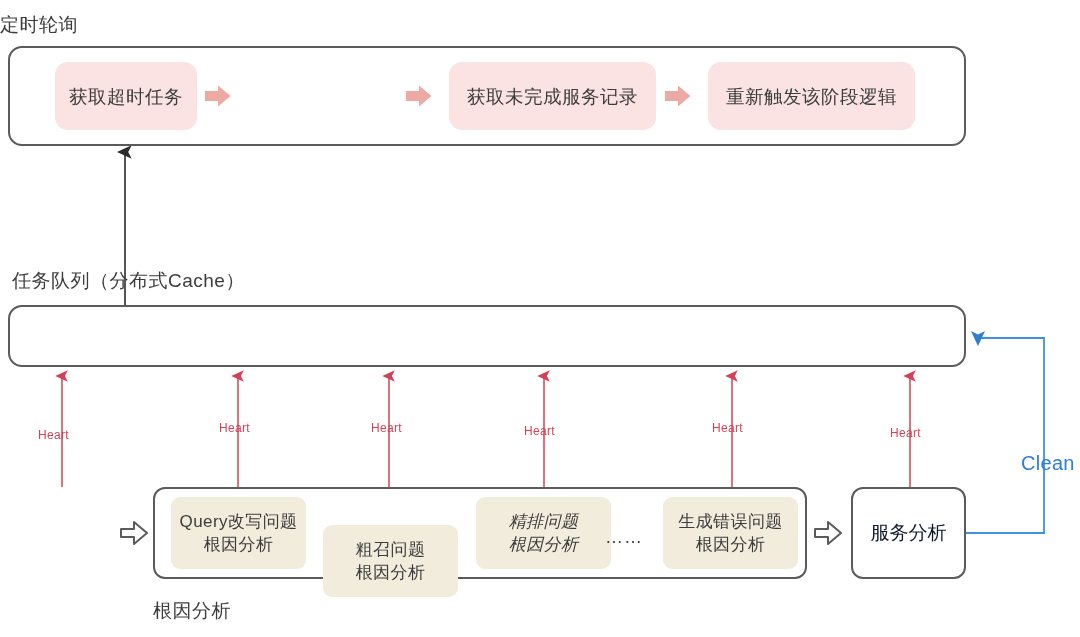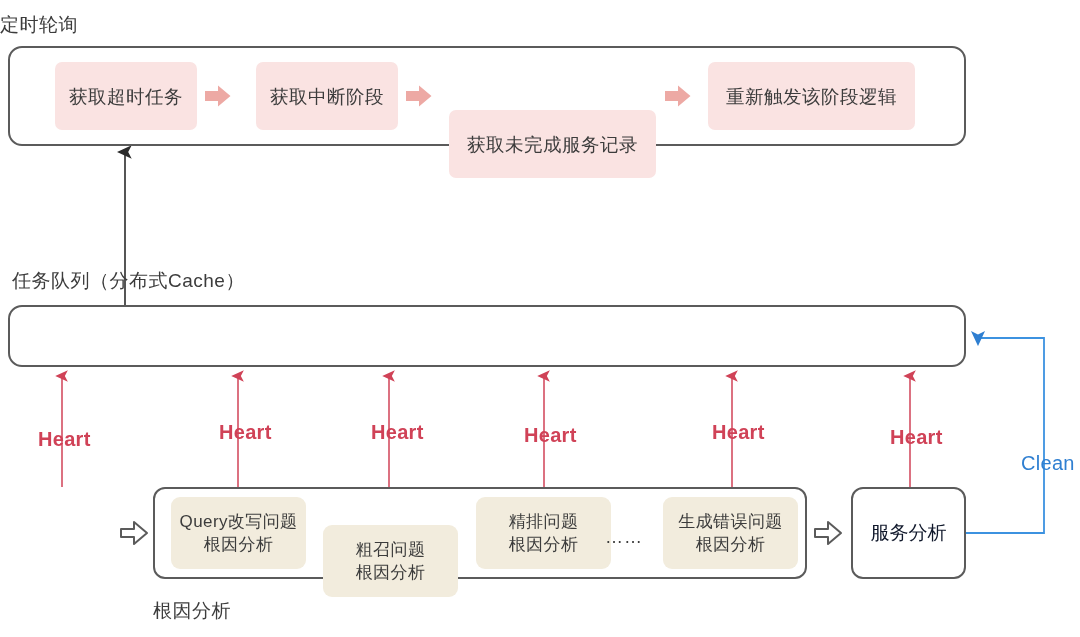--- a/index.html
+++ b/index.html
@@ -38,21 +38,21 @@
     border: 2.5px solid #5b5b5b;
     border-radius: 14px;
     background: #ffffff;
     box-sizing: border-box;
   }
   .poll-step {
     position: absolute;
     top: 62px;
     height: 68px;
     background: #fae3e2;
-    border-radius: 7px;
+    border-radius: 13px;
     display: flex;
     align-items: center;
     justify-content: center;
     font-size: 18.5px;
     color: #3c3c3c;
     letter-spacing: 0.5px;
     white-space: nowrap;
     box-sizing: border-box;
   }
   .pink-arrow {
@@ -150,25 +150,24 @@
   .block-arrow {
     position: absolute;
     top: 518px;
     width: 30px;
     height: 30px;
   }
 
   
   .heart-label {
     position: absolute;
-    font-size: 20px;
+    font-size: 12px;
     color: #d04257;
     white-space: nowrap;
     letter-spacing: 0.3px;
-    font-weight: bold;
   }
 
   
   #clean-label {
     position: absolute;
     left: 1021px;
     top: 452px;
     font-size: 20px;
     color: #2f7fd1;
     white-space: nowrap;
@@ -236,29 +235,28 @@
   <div id="poll-container"></div>
 
   <div class="poll-step" style="left:55px; width:142px;">获取超时任务</div>
 
   <div class="pink-arrow" style="left:205px;">
     <svg width="26" height="22" viewBox="0 0 26 22">
       <path d="M0,6 L13,6 L13,0.5 L25.5,11 L13,21.5 L13,16 L0,16 Z" fill="#eda9a4"></path>
     </svg>
   </div>
 
-  <div class="poll-step" style="left:256px; width:142px;">获取中断阶段</div>
 
   <div class="pink-arrow" style="left:406px;">
     <svg width="26" height="22" viewBox="0 0 26 22">
       <path d="M0,6 L13,6 L13,0.5 L25.5,11 L13,21.5 L13,16 L0,16 Z" fill="#eda9a4"></path>
     </svg>
   </div>
 
-  <div class="poll-step" style="left:449px; width:207px;margin-top:48px;">获取未完成服务记录</div>
+  <div class="poll-step" style="left:449px; width:207px;">获取未完成服务记录</div>
 
   <div class="pink-arrow" style="left:665px;">
     <svg width="26" height="22" viewBox="0 0 26 22">
       <path d="M0,6 L13,6 L13,0.5 L25.5,11 L13,21.5 L13,16 L0,16 Z" fill="#eda9a4"></path>
     </svg>
   </div>
 
   <div class="poll-step" style="left:708px; width:207px;">重新触发该阶段逻辑</div>
 
   <div class="caption" style="left:0; top:268px; width:975px;padding-left:12px;">任务队列（分布式Cache）</div>
@@ -283,21 +281,21 @@
   <div id="rca-container"></div>
 
   <div class="rca-card" style="left:171px; width:135px;">
     <span>Query改写问题</span>
     <span>根因分析</span>
   </div>
   <div class="rca-card" style="left:323px; width:135px;margin-top:28px;">
     <span>粗召问题</span>
     <span>根因分析</span>
   </div>
-  <div class="rca-card" style="left:476px; width:135px;">
+  <div class="rca-card" style="left:476px; width:135px;font-style:italic;">
     <span>精排问题</span>
     <span>根因分析</span>
   </div>
 
   <div id="rca-ellipsis">……</div>
 
   <div class="rca-card" style="left:663px; width:135px;">
     <span>生成错误问题</span>
     <span>根因分析</span>
   </div>

